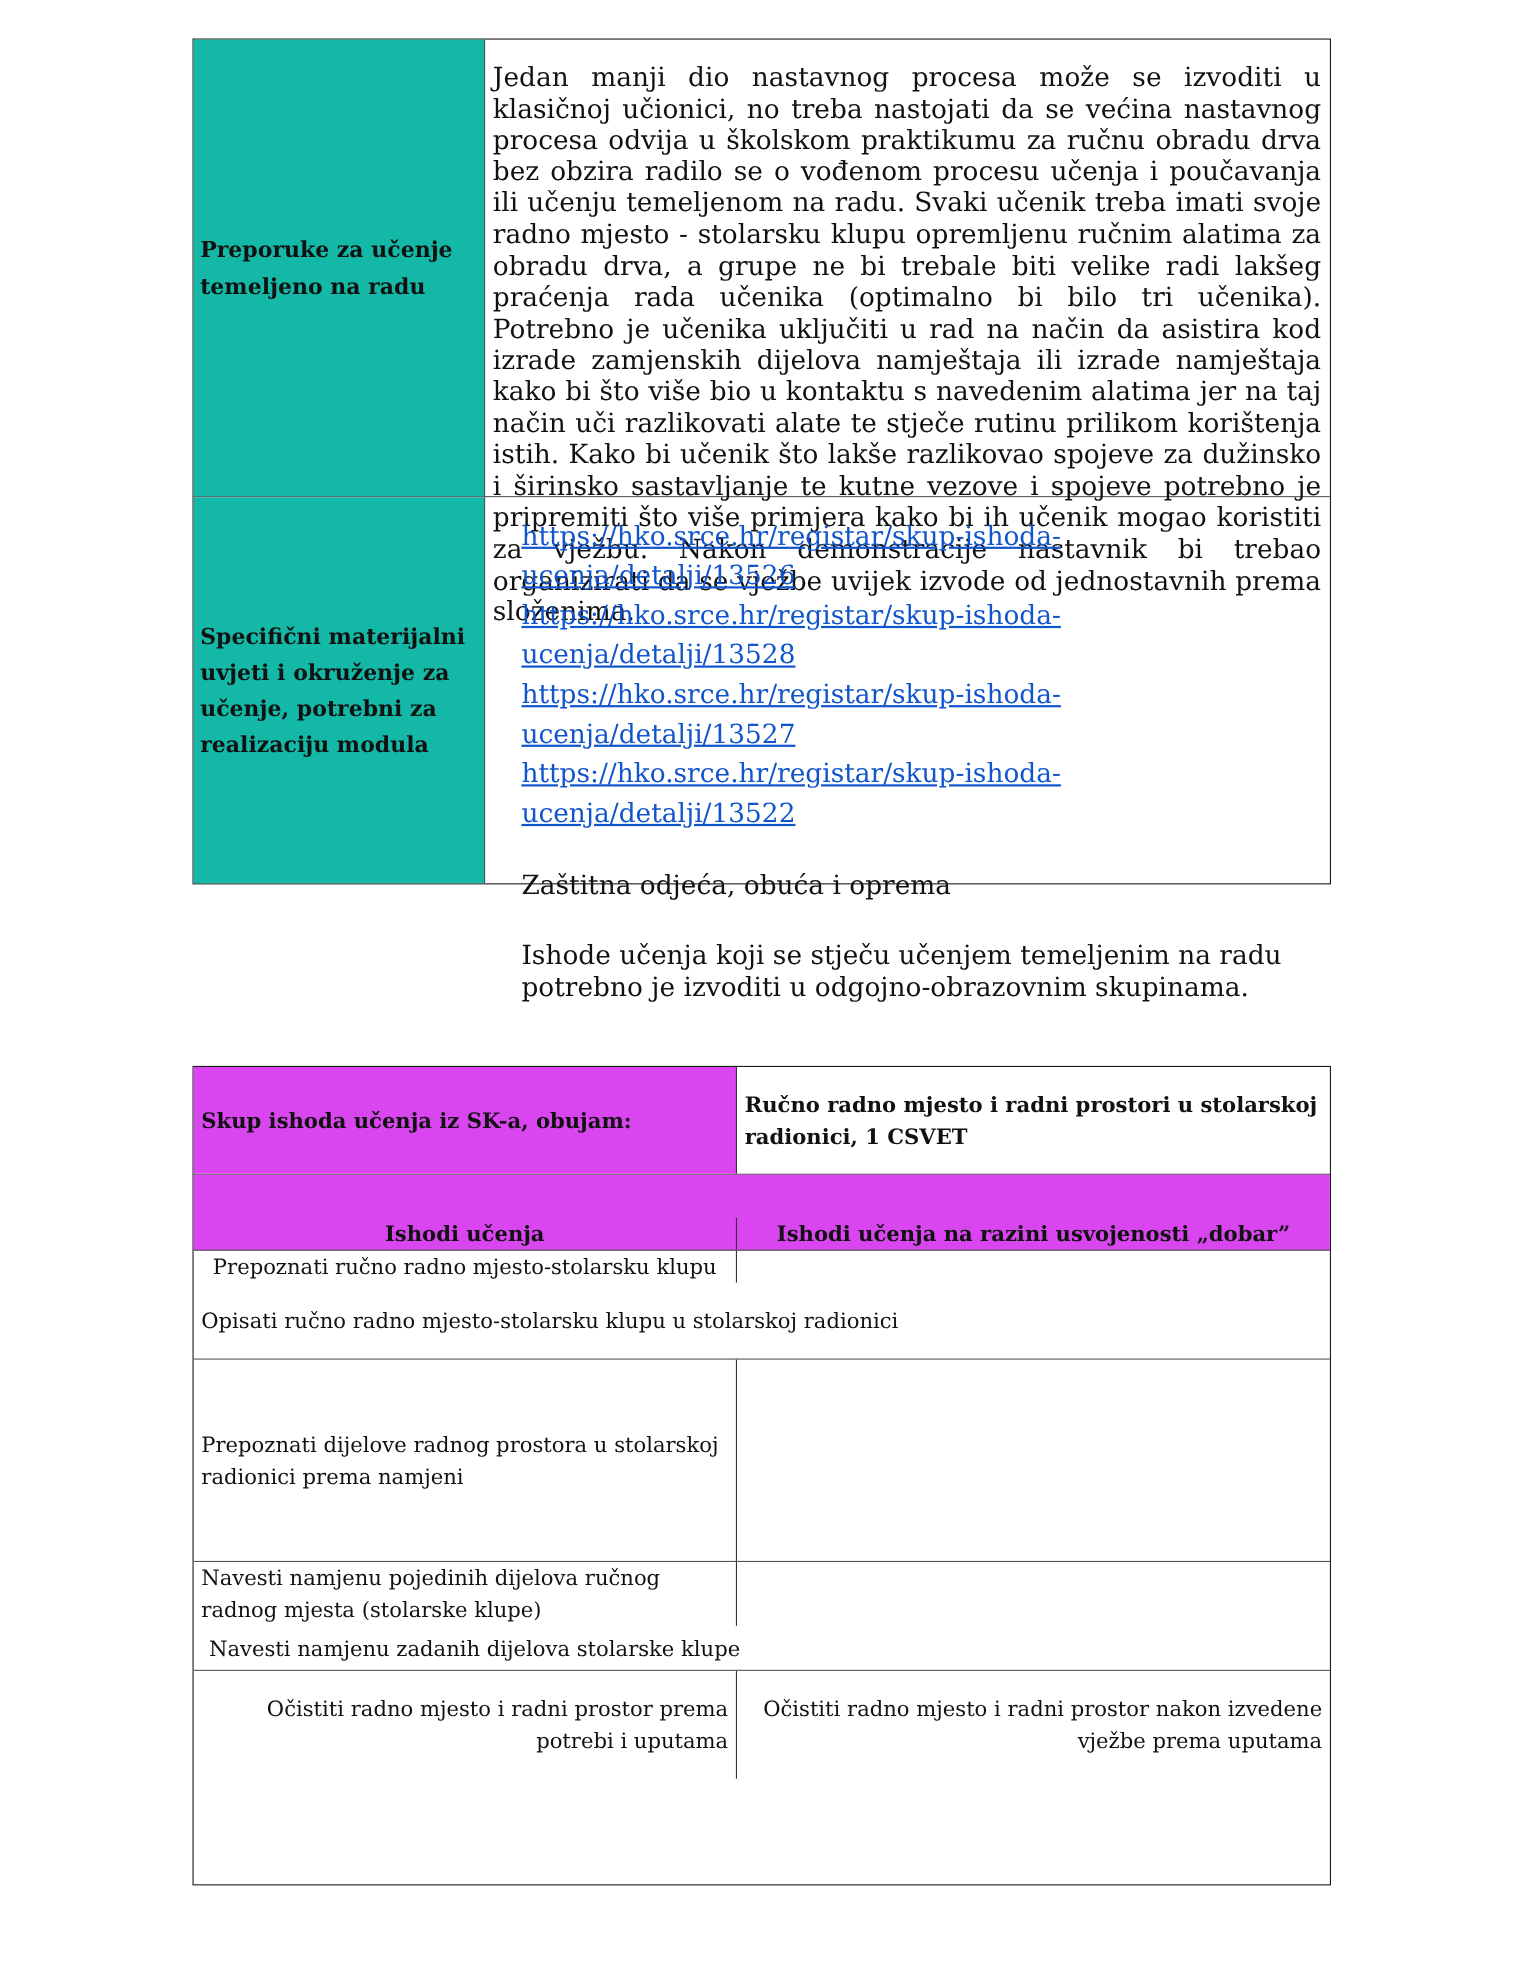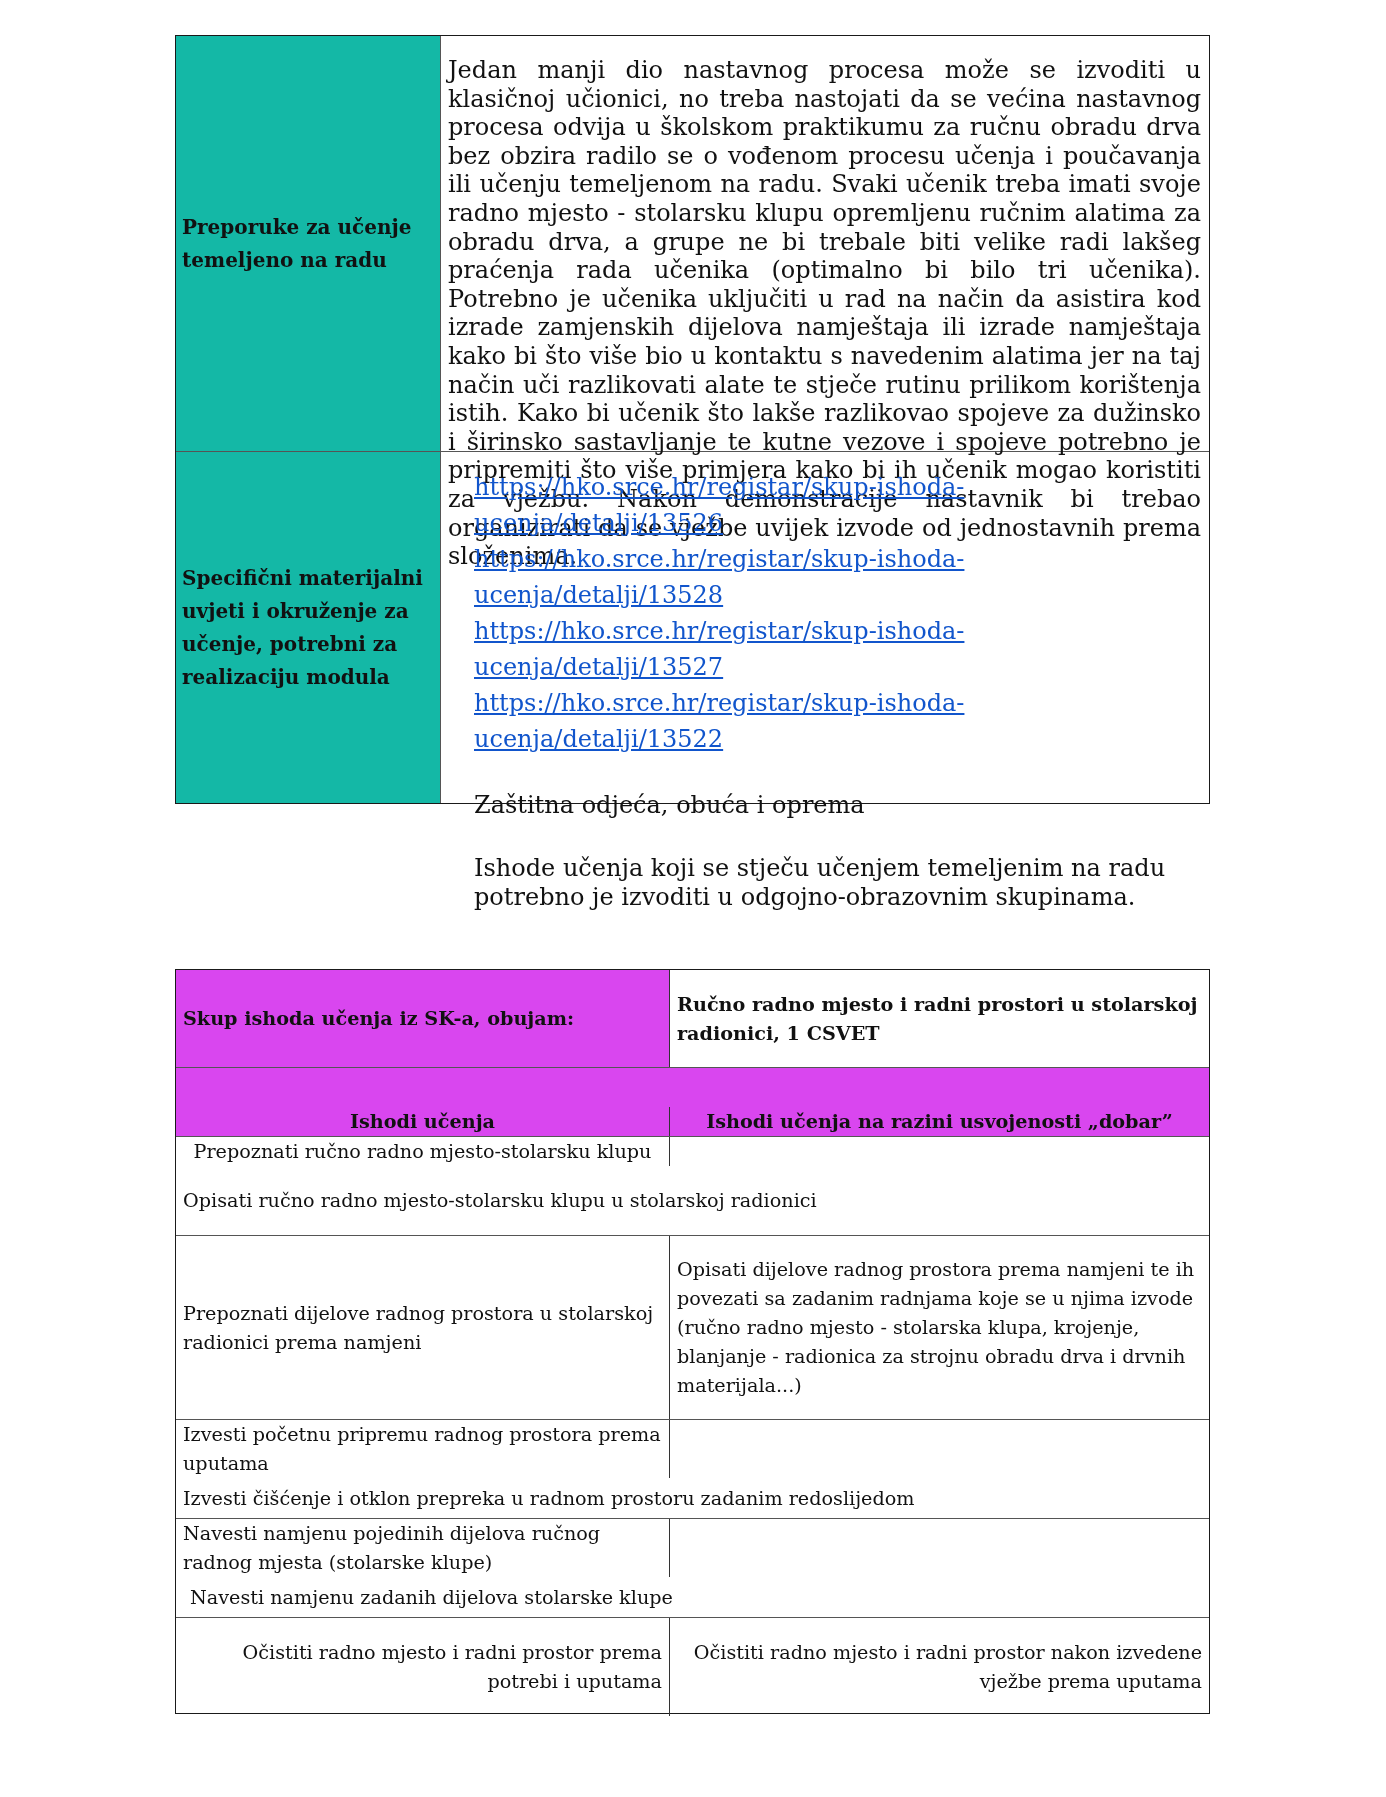--- a/index.html
+++ b/index.html
@@ -62,25 +62,20 @@
   <div class="row hdr h69 blue">
     <div class="c c1 center">Ishodi učenja</div>
     <div class="c c2 center">Ishodi učenja na razini usvojenosti „dobar”</div>
   </div>
   <div class="row h99">
     <div class="c c1 center">Prepoznati ručno radno mjesto-stolarsku klupu</div>
     <div class="c c2">Opisati ručno radno mjesto-stolarsku klupu u stolarskoj radionici</div>
   </div>
   <div class="row h184">
     <div class="c c1">Prepoznati dijelove radnog prostora u stolarskoj radionici prema namjeni</div>
-    <div class="c c2">Opisati dijelove radnog prostora prema namjeni te ih povezati sa zadanim radnjama koje se u njima izvode (ručno radno mjesto - stolarska klupa, krojenje, blanjanje - radionica za strojnu obradu drva i drvnih materijala...)</div>
-  </div>
-  <div class="row h99">
-    <div class="c c1">Izvesti početnu pripremu radnog prostora prema uputama</div>
-    <div class="c c2">Izvesti čišćenje i otklon prepreka u radnom prostoru zadanim redoslijedom</div>
   </div>
   <div class="row h99">
     <div class="c c1">Navesti namjenu pojedinih dijelova ručnog radnog mjesta (stolarske klupe)</div>
     <div class="c c2" style="padding-left:14px;">Navesti namjenu zadanih dijelova stolarske klupe</div>
   </div>
   <div class="row h98">
     <div class="c c1">Očistiti radno mjesto i radni prostor prema potrebi i uputama</div>
     <div class="c c2">Očistiti radno mjesto i radni prostor nakon izvedene vježbe prema uputama</div>
   </div>
 </div>

